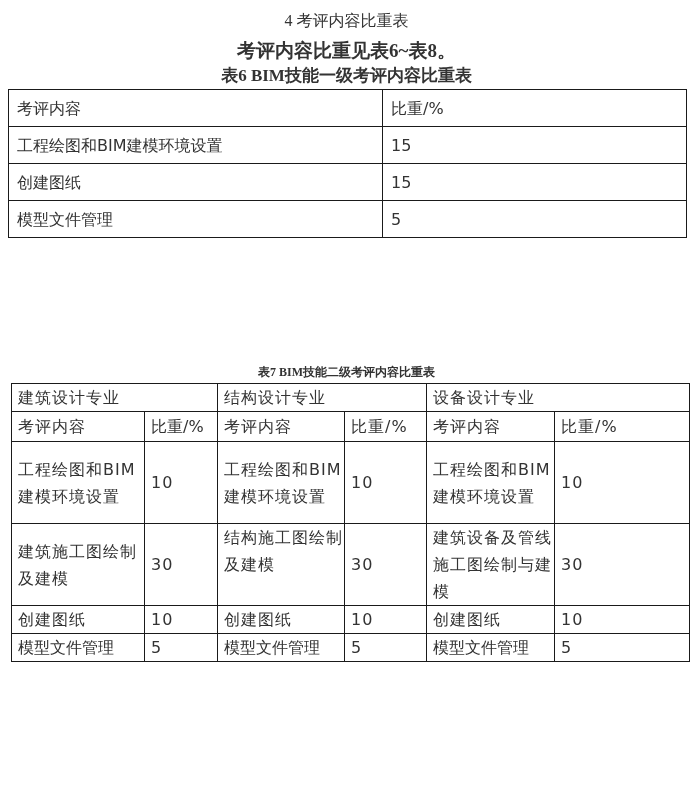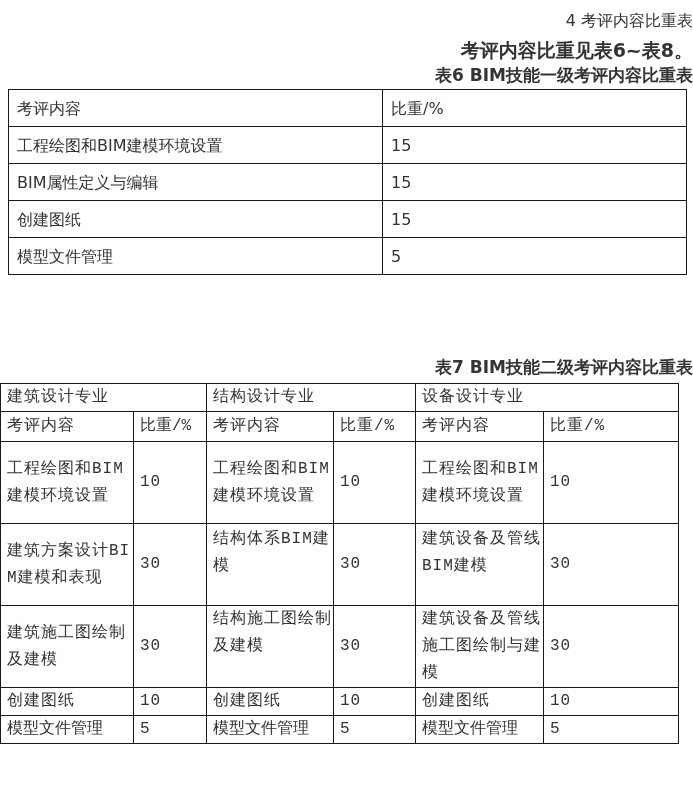--- a/index.html
+++ b/index.html
@@ -1,27 +1,27 @@
 <!DOCTYPE html>
 <html><head>
 <meta charset="utf-8">
 <style>
   html, body { margin:0; padding:0; background:#ffffff; }
   body { width:693px; height:810px; position:relative; overflow:hidden;
          font-family:"DejaVu Sans","Liberation Sans",sans-serif; color:#333; }
-  .title { position:absolute; left:0; width:693px; text-align:right; color:#333; font-weight:bold; }
+  .title { position:absolute; left:0; width:693px; text-align:center; color:#333; font-weight:bold;font-family:Liberation Serif, serif; }
   .t1 { top:11px; font-size:16px; font-weight:normal; }
   .t2 { top:38px; font-size:19px; }
   .t3 { top:64px; font-size:17px; }
-  .t4 { top:356px; font-size:17px; }
+  .t4 { top:364px; font-size:12px; }
   table { position:absolute; border-collapse:collapse; table-layout:fixed; }
   td { border:1.5px solid #1a1a1a; padding:0 0 0 8px; font-size:16px; color:#333; vertical-align:middle; line-height:27px; }
   #tbl6 { left:8px; top:89px; width:678px; }
   #tbl6 td { height:36px; }
-  #tbl7 { left:0; top:383px; width:678px;font-family:Liberation Mono, monospace; }
+  #tbl7 { left:11px; top:383px; width:678px; }
   #tbl7 td { padding-left:6px; letter-spacing:1px; }
   .wrap { word-break:break-all; }
 </style>
 </head>
 <body>
 
 <div class="title t1">4  考评内容比重表</div>
 <div class="title t2">考评内容比重见表6~表8。</div>
 <div class="title t3">表6  BIM技能一级考评内容比重表</div>
 
@@ -30,24 +30,20 @@
       <col style="width:374px">
       <col style="width:304px">
     </colgroup>
   <tbody>
       <tr>
     <td>考评内容</td>
     <td>比重/%</td>
   </tr>
   <tr>
     <td>工程绘图和BIM建模环境设置</td>
-    <td>15</td>
-  </tr>
-  <tr>
-    <td>BIM属性定义与编辑</td>
     <td>15</td>
   </tr>
   <tr>
     <td>创建图纸</td>
     <td>15</td>
   </tr>
   <tr>
     <td>模型文件管理</td>
     <td>5</td>
   </tr>
@@ -81,28 +77,20 @@
   </tr>
   <tr style="height:82px">
     <td class="wrap">工程绘图和BIM建模环境设置</td>
     <td>10</td>
     <td class="wrap">工程绘图和BIM建模环境设置</td>
     <td>10</td>
     <td class="wrap">工程绘图和BIM建模环境设置</td>
     <td>10</td>
   </tr>
   <tr style="height:82px">
-    <td class="wrap">建筑方案设计BIM建模和表现</td>
-    <td>30</td>
-    <td class="wrap" style="vertical-align:top;padding-top:2px">结构体系BIM建模</td>
-    <td>30</td>
-    <td class="wrap" style="vertical-align:top;padding-top:2px">建筑设备及管线BIM建模</td>
-    <td>30</td>
-  </tr>
-  <tr style="height:82px">
     <td class="wrap" style="vertical-align:top;padding-top:14px">建筑施工图绘制及建模</td>
     <td>30</td>
     <td class="wrap" style="vertical-align:top;padding-top:0">结构施工图绘制及建模</td>
     <td>30</td>
     <td class="wrap">建筑设备及管线施工图绘制与建模</td>
     <td>30</td>
   </tr>
   <tr style="height:28px">
     <td>创建图纸</td>
     <td>10</td>

